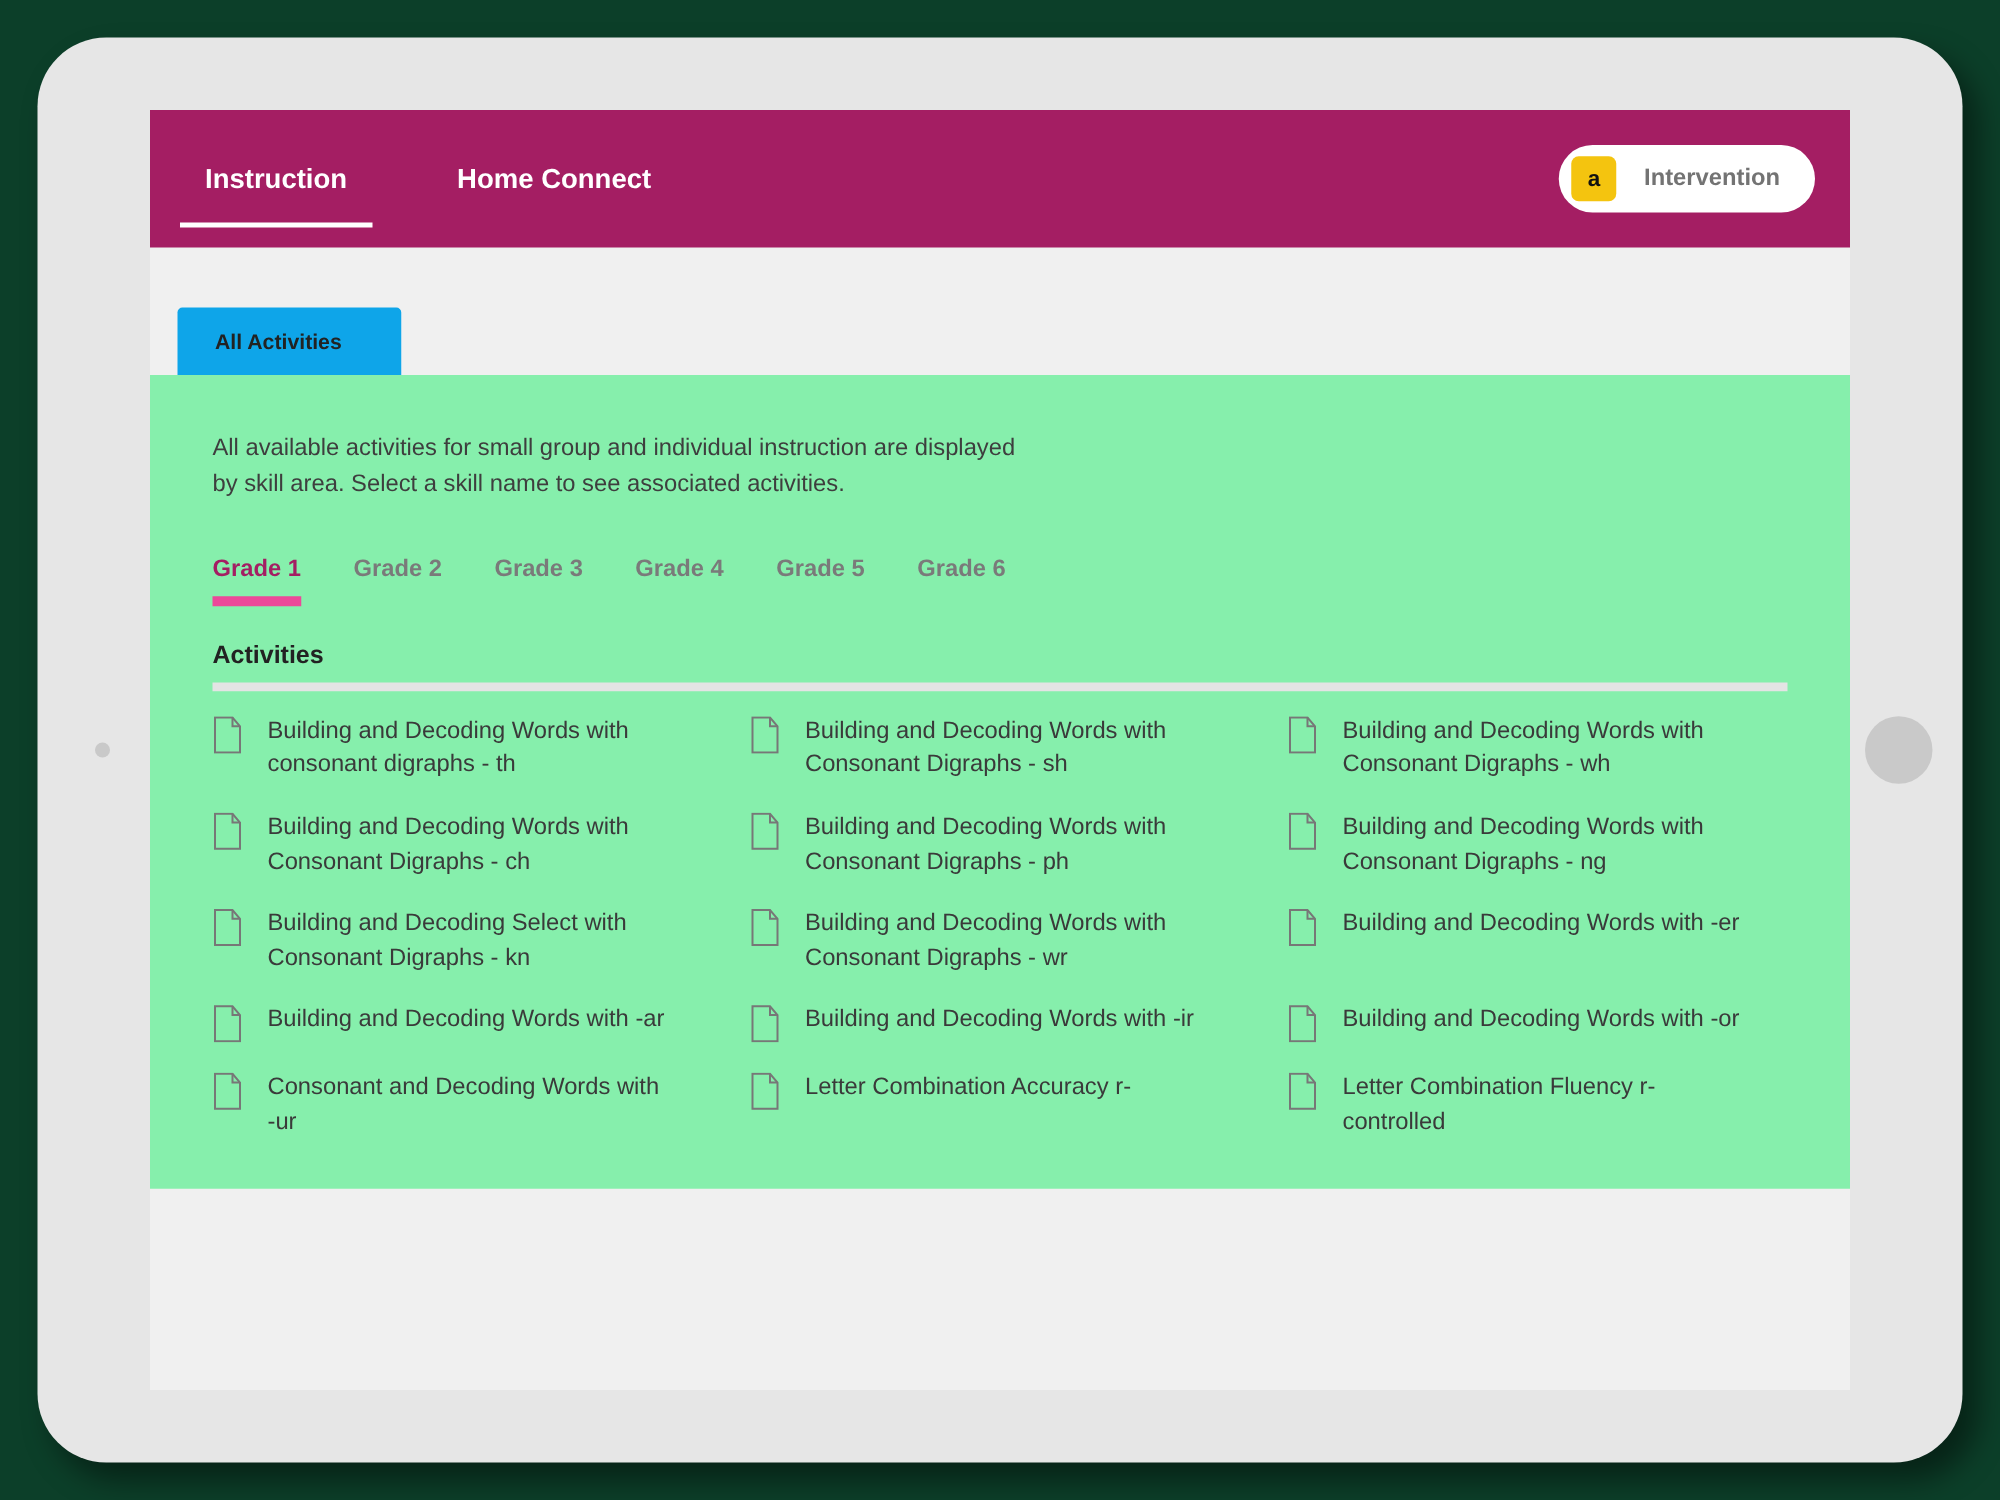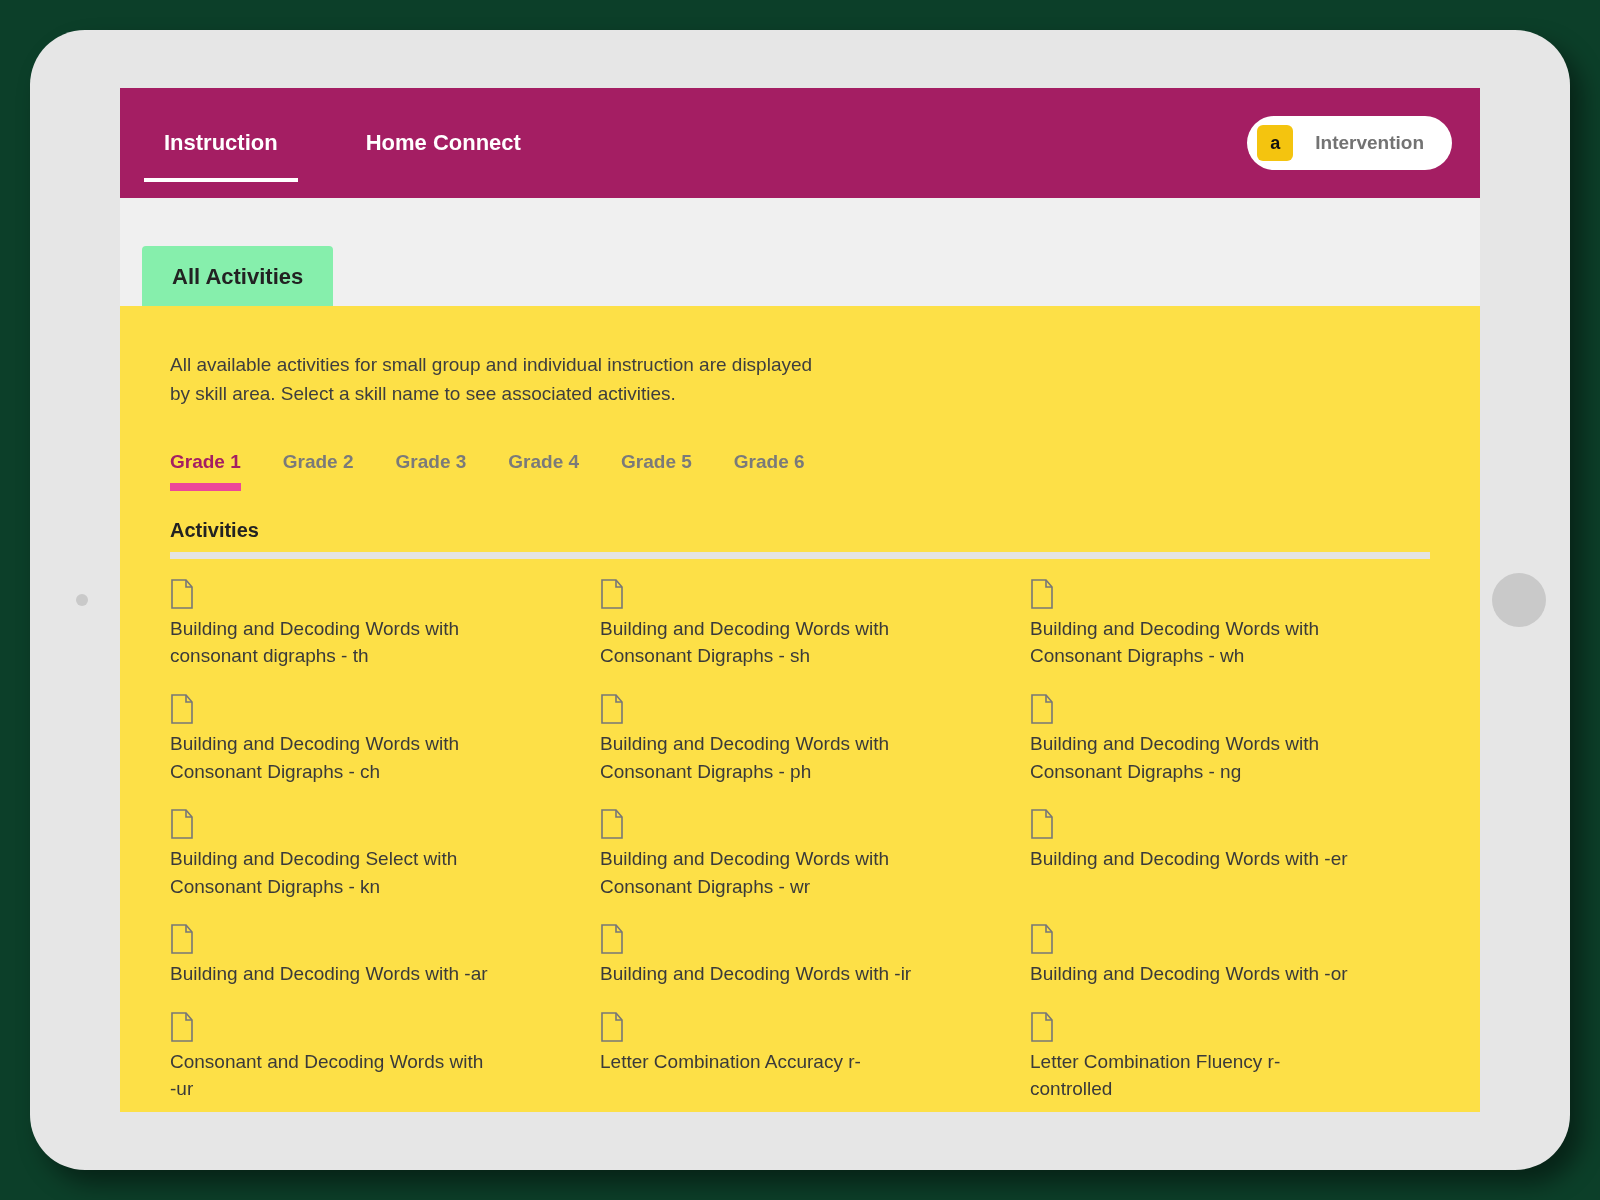--- a/index.html
+++ b/index.html
@@ -83,29 +83,29 @@
     display: flex; align-items: center; justify-content: center;
     font-weight: 800; color: #111; font-size: 18px;
   }
   .pill-label { color: #737373; font-weight: 600; font-size: 19px; }
 
   .subtab-row {
     padding: 48px 0 0 22px;
   }
   .subtab {
     display: inline-block;
-    background: #86efac;
-    padding: 18px 30px 16px 30px;
+    background: #0ea5e9;
+    padding: 18px 48px 16px 30px;
     font-weight: 800;
-    font-size: 22px;
+    font-size: 17px;
     color: #222;
     border-radius: 4px 4px 0 0;
   }
   .panel {
-    background: #fde047;
+    background: #86efac;
     margin: 0;
     padding: 44px 50px 40px 50px;
     min-height: 640px;
   }
   .intro {
     color: #3e3e3e;
     font-size: 19px;
     line-height: 1.55;
     max-width: 660px;
     margin-bottom: 42px;
@@ -139,23 +139,22 @@
   }
   .activity-grid {
     display: grid;
     grid-template-columns: repeat(3, 1fr);
     column-gap: 30px;
     row-gap: 22px;
   }
   .activity {
     display: flex;
     align-items: flex-start;
-    gap: 6px;
+    gap: 20px;
     cursor: pointer;
-    flex-direction: column;
   }
   .doc-icon {
     flex: 0 0 auto;
     width: 24px; height: 30px;
     margin-top: 2px;
   }
   .doc-icon svg { width: 100%; height: 100%; display: block; }
   .activity-label {
     font-size: 19px;
     color: #3a3a3a;

